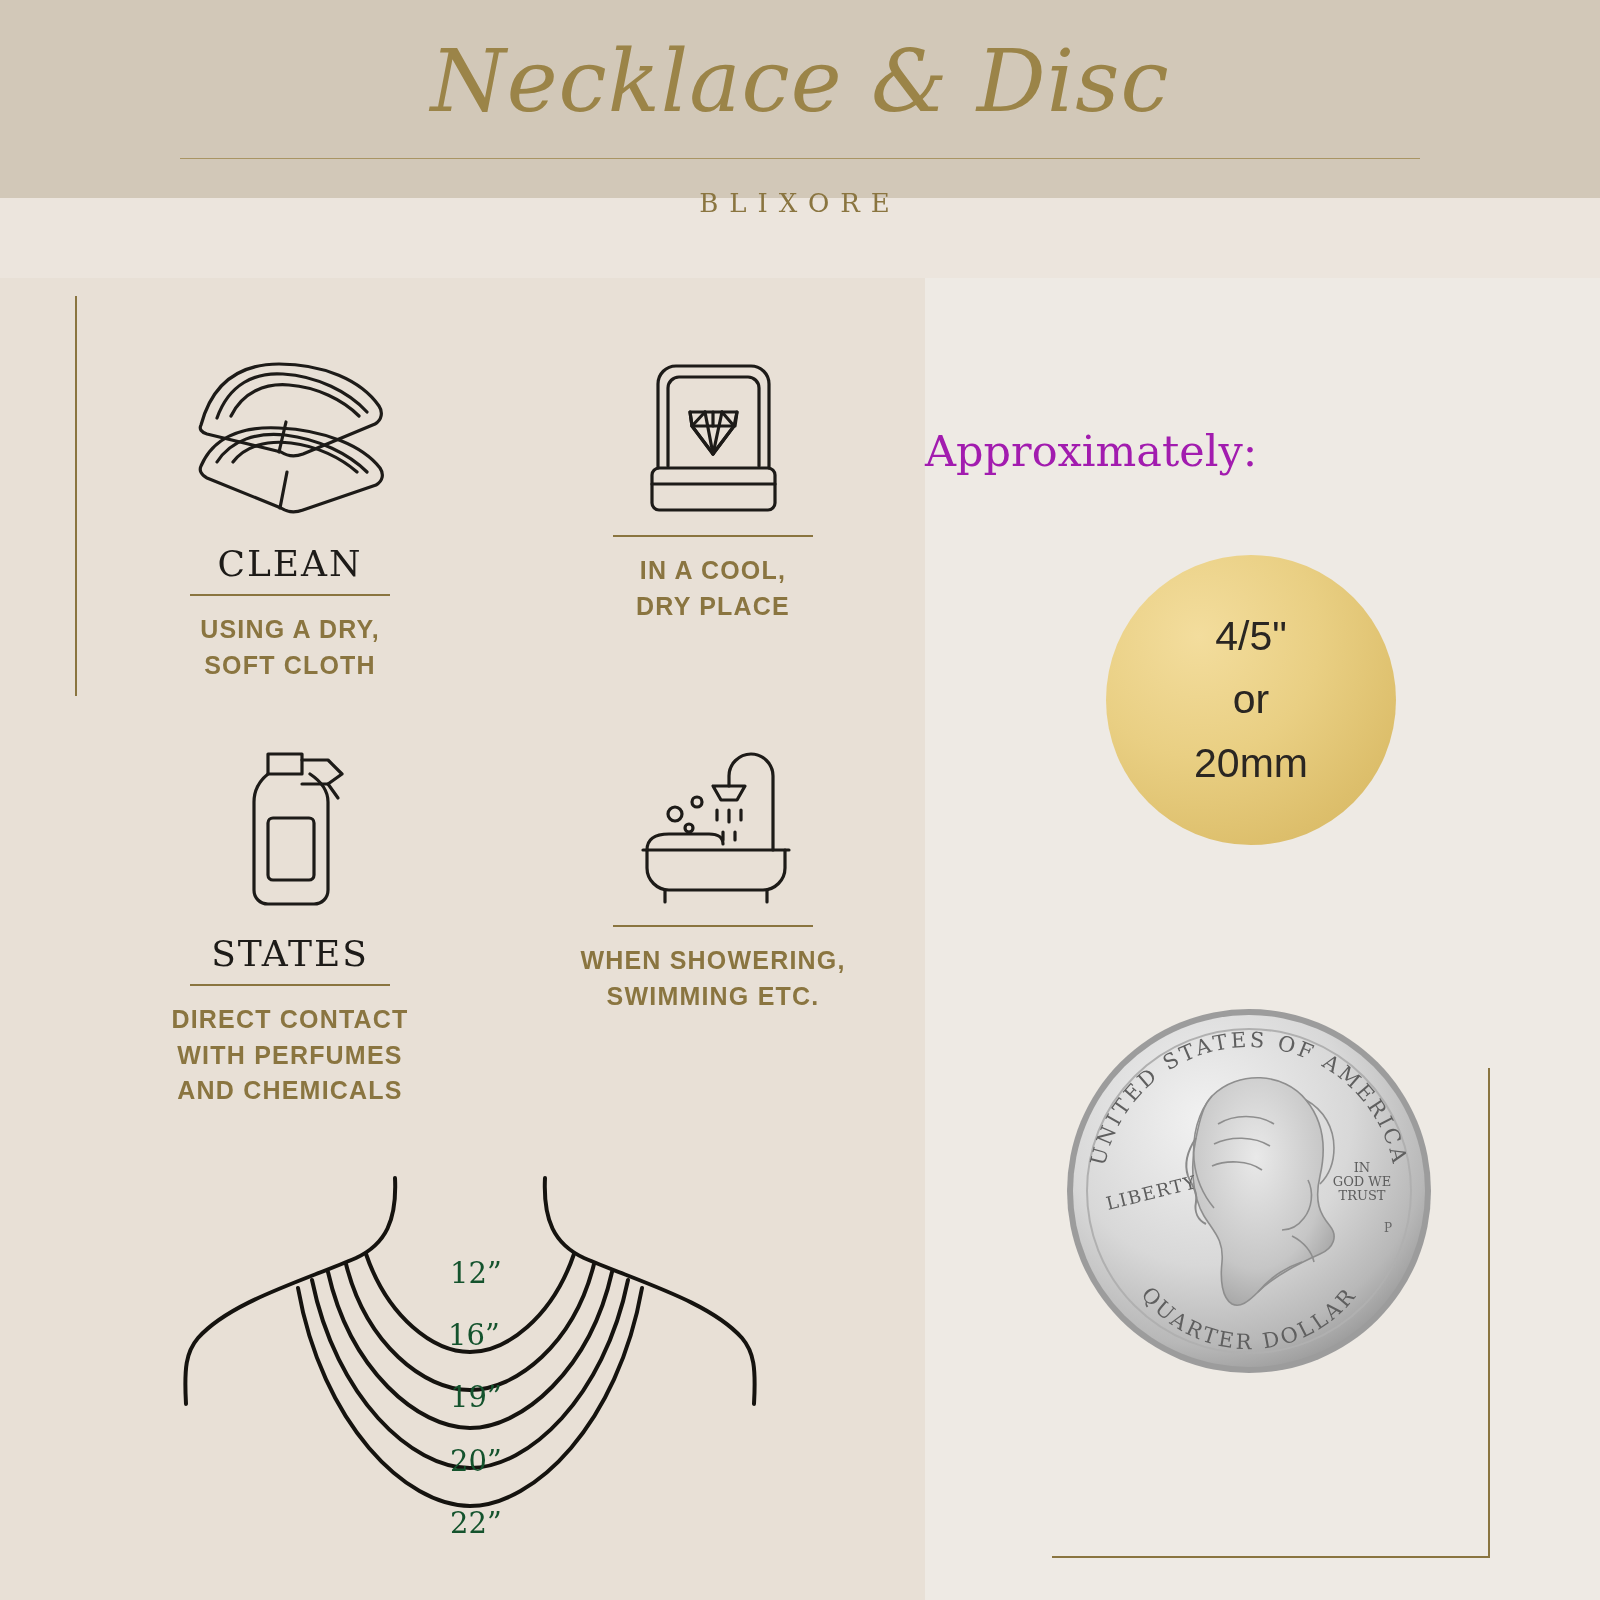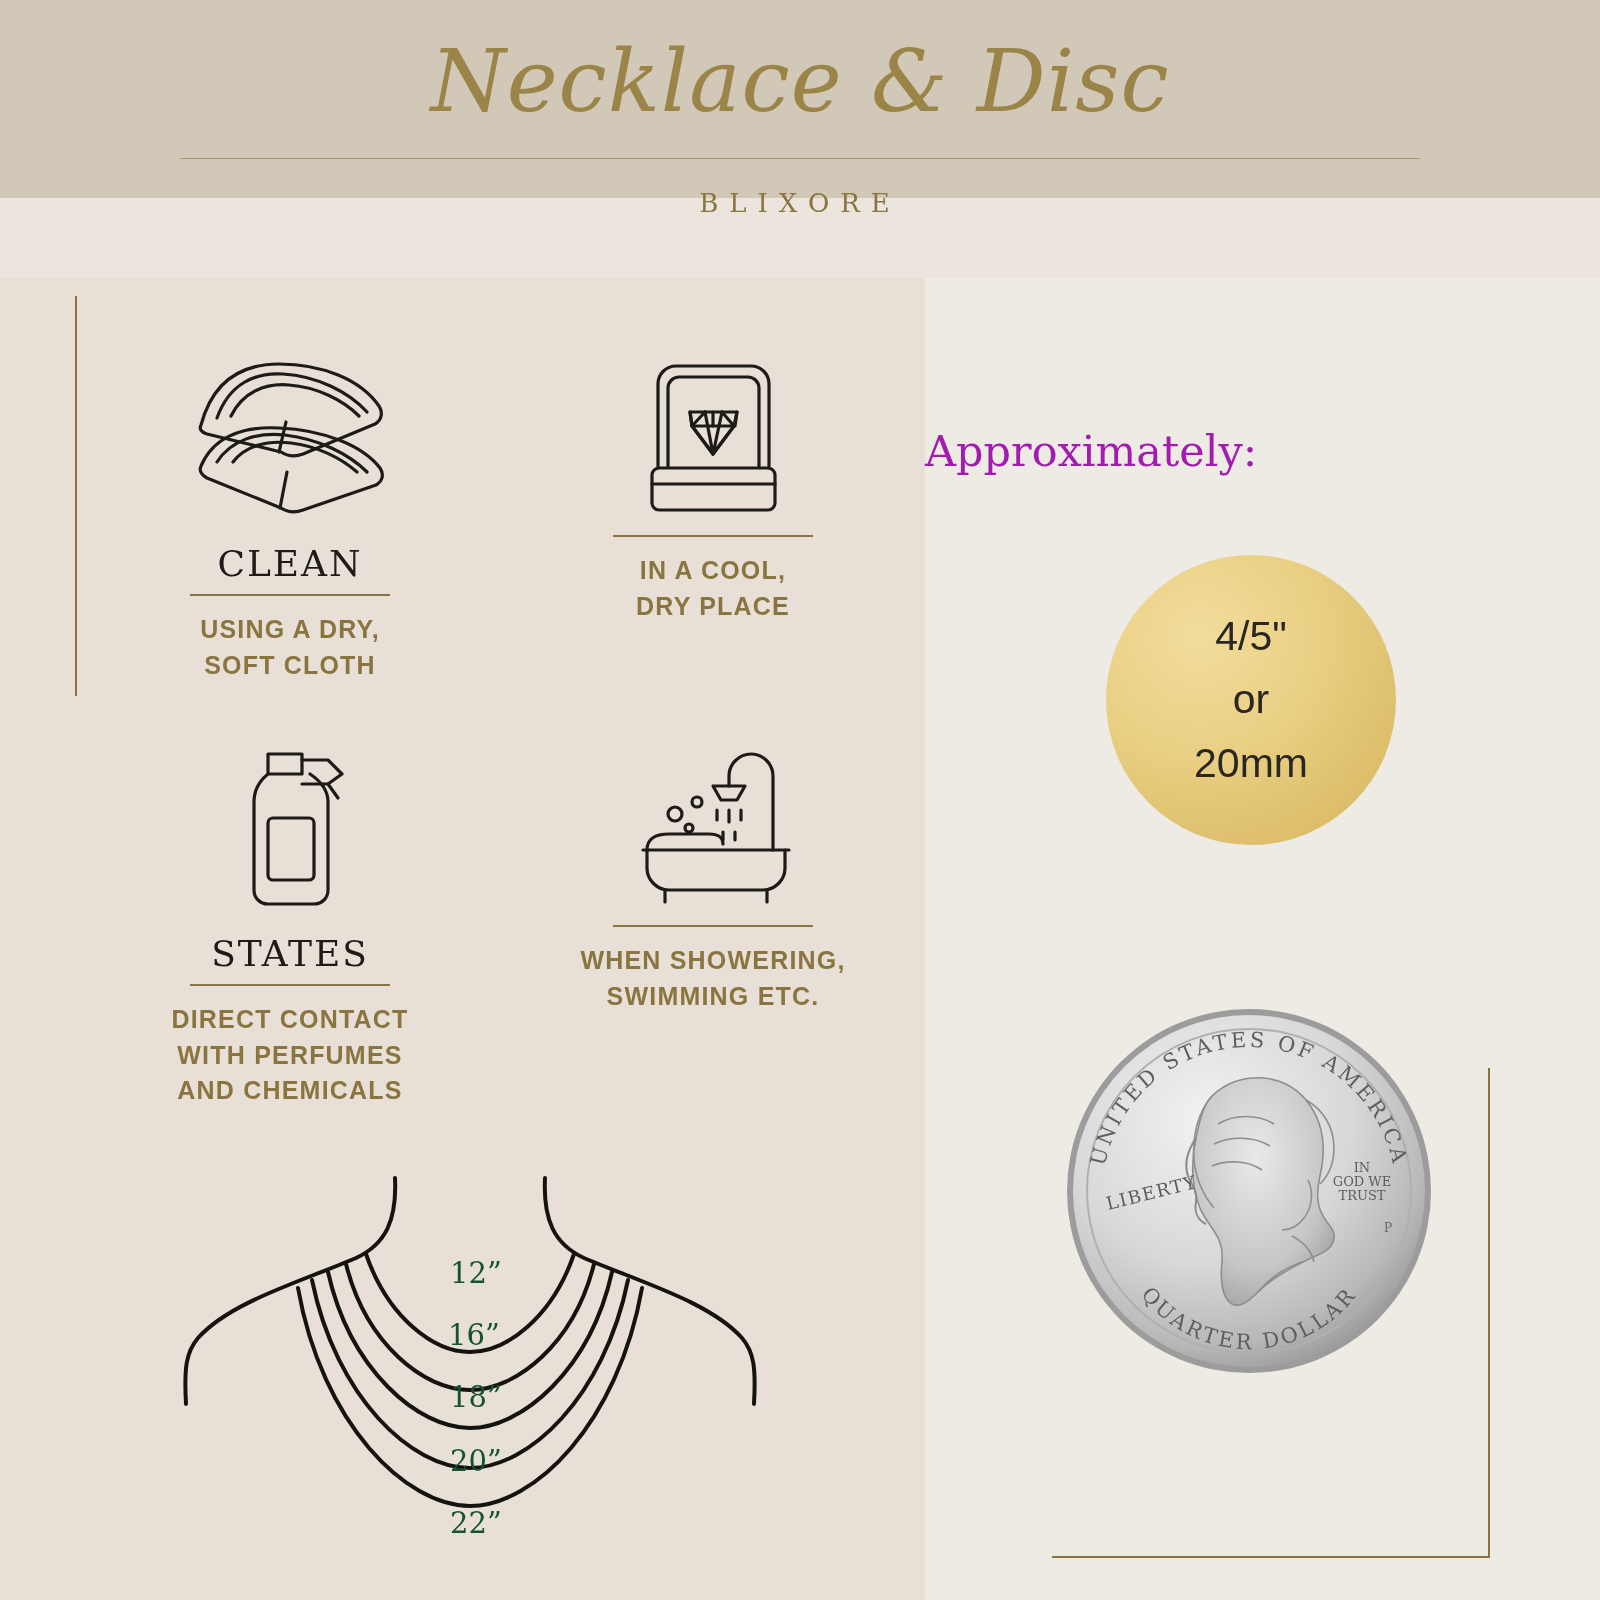--- a/index.html
+++ b/index.html
@@ -195,21 +195,21 @@
     <path d="M245 10 C247 52 236 76 206 90 C150 114 80 134 48 170 C36 184 34 200 36 236"></path>
     <path d="M395 10 C393 52 404 76 434 90 C490 114 560 134 592 170 C604 184 606 200 604 236"></path>
     <path d="M216 86 C238 150 284 184 320 184 C356 184 402 150 424 86" stroke-width="4"></path>
     <path d="M196 96 C216 176 274 222 320 222 C366 222 424 176 444 96" stroke-width="4"></path>
     <path d="M178 104 C200 202 268 260 320 260 C372 260 440 202 462 104" stroke-width="4"></path>
     <path d="M162 112 C186 230 262 300 320 300 C378 300 454 230 478 112" stroke-width="4"></path>
     <path d="M148 120 C172 256 256 338 320 338 C384 338 468 256 492 120" stroke-width="4"></path>
   </svg>
   <div class="len-label" style="left:300px;top:88px;">12”</div>
   <div class="len-label" style="left:298px;top:150px;">16”</div>
-  <div class="len-label" style="left:300px;top:212px;">18”</div>
+  <div class="len-label" style="left:300px;top:212px;">19”</div>
   <div class="len-label" style="left:300px;top:276px;">20”</div>
   <div class="len-label" style="left:300px;top:338px;">22”</div>
 </div>
 
 <div class="approx">Approximately:</div>
 
 <div class="gold-disc">
   <div>4/5"</div>
   <div>or</div>
   <div>20mm</div>

